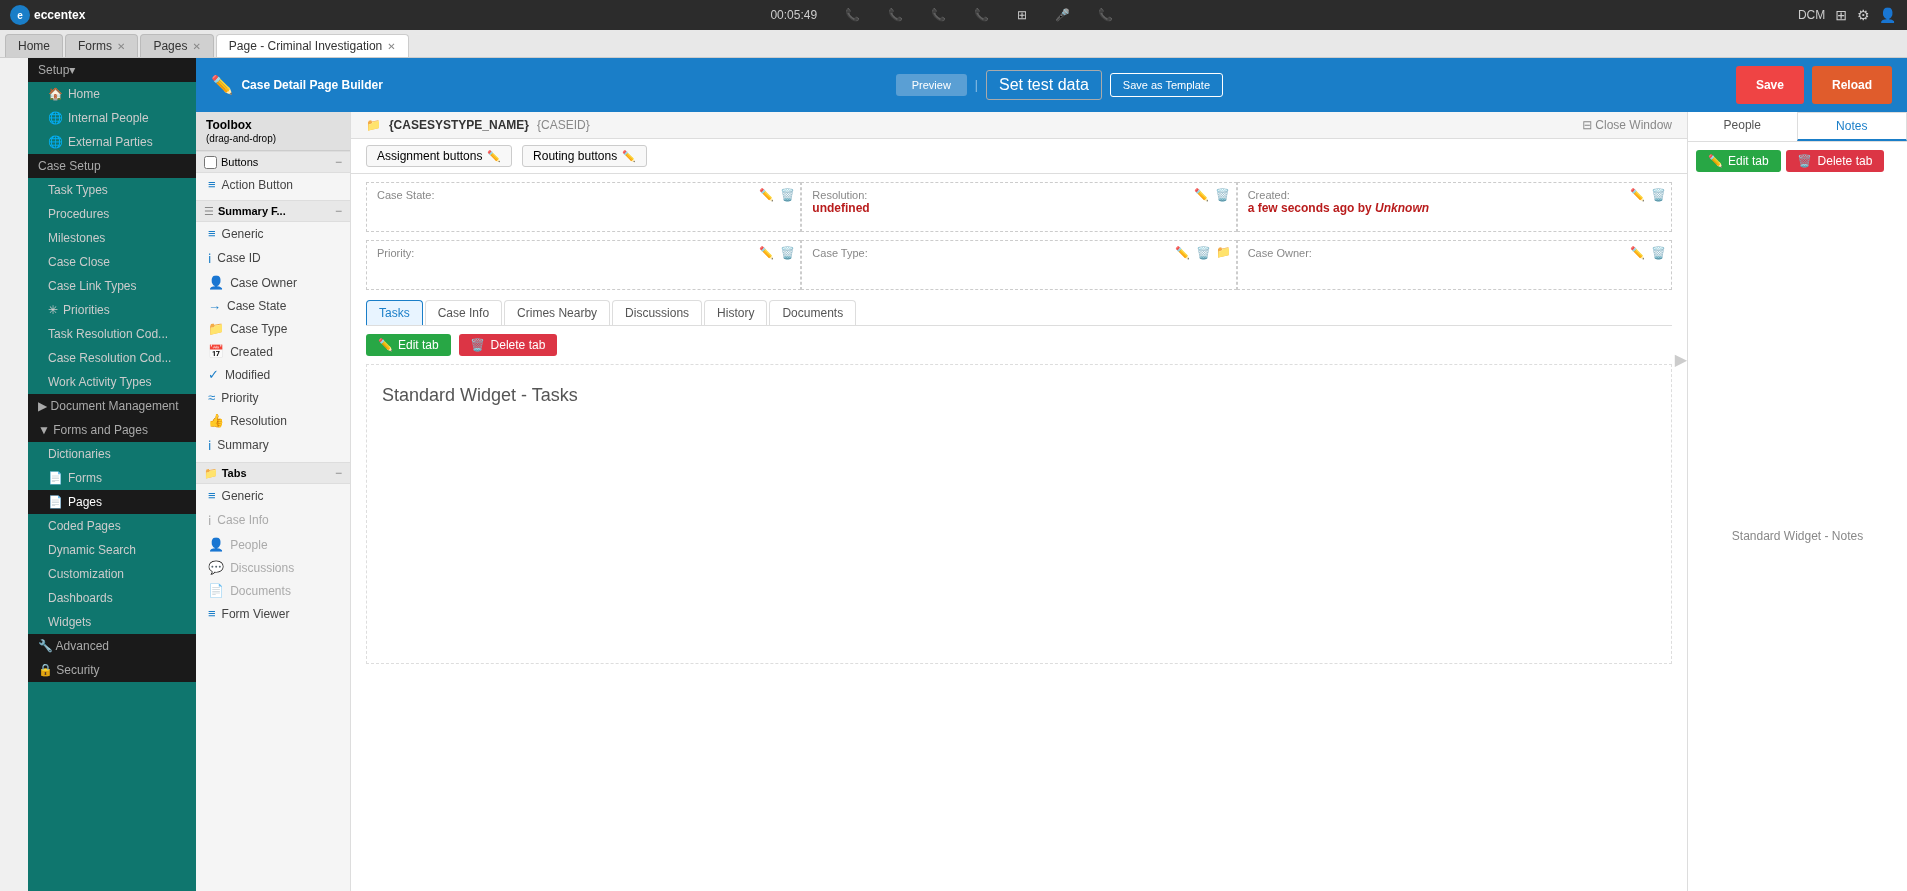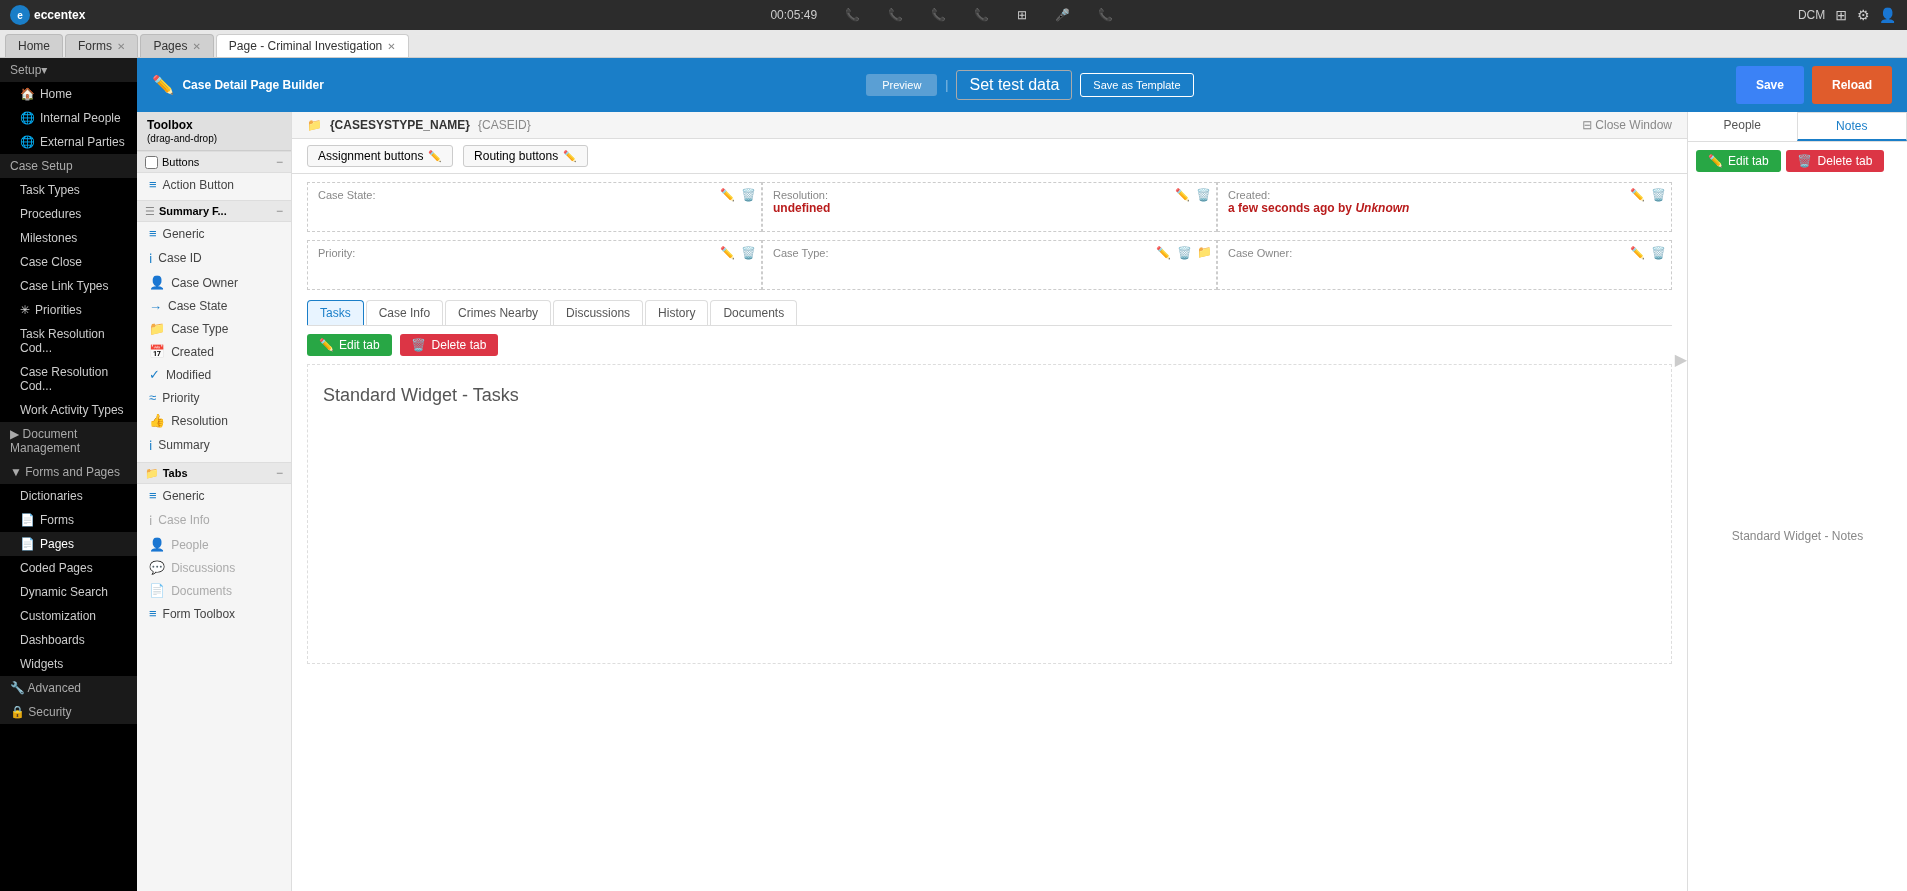--- a/index.html
+++ b/index.html
@@ -48,25 +48,26 @@
       background: white;
       border-color: #ccc;
     }
     .browser-tab .close-x { color: #888; font-size: 10px; }
 
     
     .main-layout { display: flex; height: calc(891px - 58px); }
 
     
     .left-sidebar {
-      width: 137px;
-      background: #000000;
+      width: 168px;
+      background: #0f766e;
       color: #ccc;
       overflow-y: auto;
       flex-shrink: 0;
+      margin-left: 28px;
     }
     .sidebar-section-header {
       background: #1a1a1a;
       padding: 5px 10px;
       font-size: 11px;
       color: #aaa;
       display: flex;
       align-items: center;
       gap: 5px;
       cursor: pointer;
@@ -92,21 +93,21 @@
       padding: 8px 15px;
       display: flex;
       align-items: center;
       justify-content: space-between;
     }
     .page-builder-title { color: white; font-size: 16px; font-weight: bold; display: flex; align-items: center; gap: 8px; }
     .page-builder-actions { display: flex; align-items: center; gap: 8px; }
     .btn-preview { background: #5a9fd4; color: white; border: none; padding: 5px 16px; border-radius: 3px; cursor: pointer; font-size: 11px; }
     .btn-set-test { background: transparent; color: white; border: 1px solid #aaa; padding: 5px 12px; border-radius: 3px; cursor: pointer; font-size: 16px; }
     .btn-save-template { background: transparent; color: white; border: 1px solid white; padding: 5px 12px; border-radius: 3px; cursor: pointer; font-size: 11px; }
-    .btn-save { background: #3b82f6; color: white; border: none; padding: 12px 20px; border-radius: 3px; cursor: pointer; font-size: 12px; font-weight: bold; }
+    .btn-save { background: #ef4444; color: white; border: none; padding: 12px 20px; border-radius: 3px; cursor: pointer; font-size: 12px; font-weight: bold; }
     .btn-reload { background: #e05c2c; color: white; border: none; padding: 6px 20px; border-radius: 3px; cursor: pointer; font-size: 12px; font-weight: bold; }
     .divider-v { color: rgba(255,255,255,0.5); }
 
     
     .builder-body { display: flex; flex: 1; overflow: hidden; }
 
     
     .toolbox {
       width: 155px;
       background: #f5f5f5;
@@ -555,21 +556,21 @@
         <div class="toolbox-item disabled">
           <span class="ti-icon">💬</span>
           <span>Discussions</span>
         </div>
         <div class="toolbox-item disabled">
           <span class="ti-icon">📄</span>
           <span>Documents</span>
         </div>
         <div class="toolbox-item">
           <span class="ti-icon">≡</span>
-          <span>Form Toolbox</span>
+          <span>Form Viewer</span>
         </div>
       </div>
 
       <div class="canvas-area">
         <div class="canvas-inner">
 
           <div class="case-info-bar">
             <div class="case-info-left">
               <span>📁</span>
               <span class="case-name">{CASESYSTYPE_NAME}</span>

